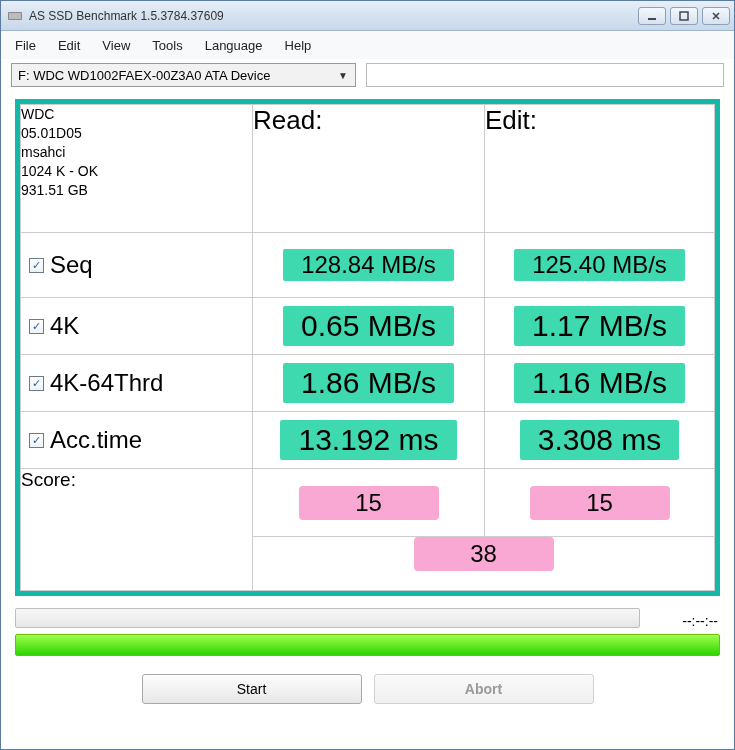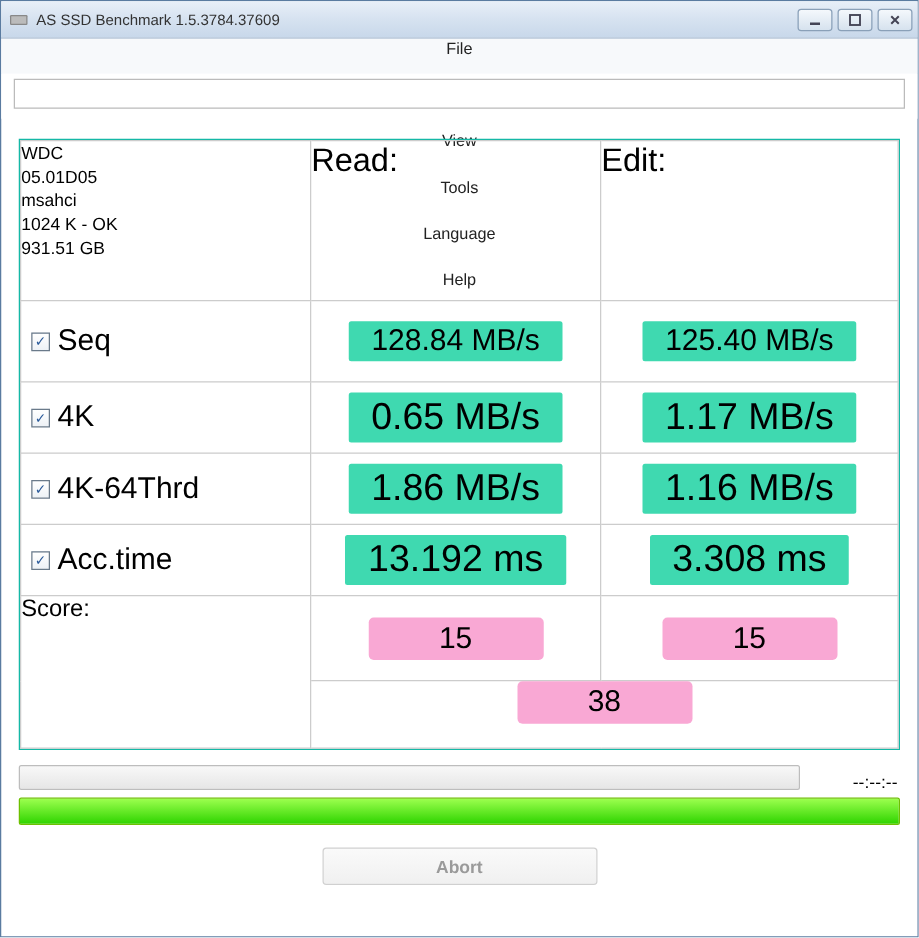--- a/index.html
+++ b/index.html
@@ -44,21 +44,20 @@
   }
   .menubar {
     height: 28px;
     display: flex;
     align-items: center;
     gap: 22px;
     padding: 0 14px;
     font-size: 13px;
     color: #222;
     background: #f7f9fb;
-    flex-direction: column;
   }
   .menubar span { cursor: default; }
   .toolbar-row {
     display: flex;
     align-items: center;
     padding: 4px 10px 8px 10px;
     gap: 10px;
     background: #fff;
   }
   .drive-select {
@@ -75,22 +74,22 @@
   .drive-select .arrow {
     width: 16px; text-align:center; font-size: 10px; color:#333;
   }
   .textbox {
     flex: 1;
     height: 24px;
     border: 1px solid #bbb;
     background: #fff;
   }
   .main {
-    margin: 16px 14px 8px 14px;
-    border: 1px solid #14b8a6;
+    margin: 4px 14px 8px 14px;
+    border: 5px solid #14b8a6;
   }
   .grid table {
     width: 100%;
     border-collapse: collapse;
   }
   .grid td {
     border: 1px solid #ccc;
     vertical-align: top;
     padding: 0;
   }
@@ -206,20 +205,24 @@
   <div class="menubar">
     <span>File</span>
     <span>Edit</span>
     <span>View</span>
     <span>Tools</span>
     <span>Language</span>
     <span>Help</span>
   </div>
 
   <div class="toolbar-row">
+    <div class="drive-select">
+      <span class="sel-text">F: WDC WD1002FAEX-00Z3A0 ATA Device</span>
+      <span class="arrow">▼</span>
+    </div>
     <div class="textbox"></div>
   </div>
 
   <div class="main grid">
     <table>
       <colgroup>
           <col class="hdr-col1">
           <col class="hdr-col2">
           <col>
         </colgroup>
@@ -294,16 +297,17 @@
 
   <div class="progress-area">
     <div class="timing-row">
       <div class="pbar" style="flex:1;"></div>
       <div class="timing" style="width:80px;">--:--:--</div>
     </div>
     <div class="pbar green"></div>
   </div>
 
   <div class="button-row">
+    <div class="btn">Start</div>
     <div class="btn disabled">Abort</div>
   </div>
 
 </div>
 
 </body></html>

